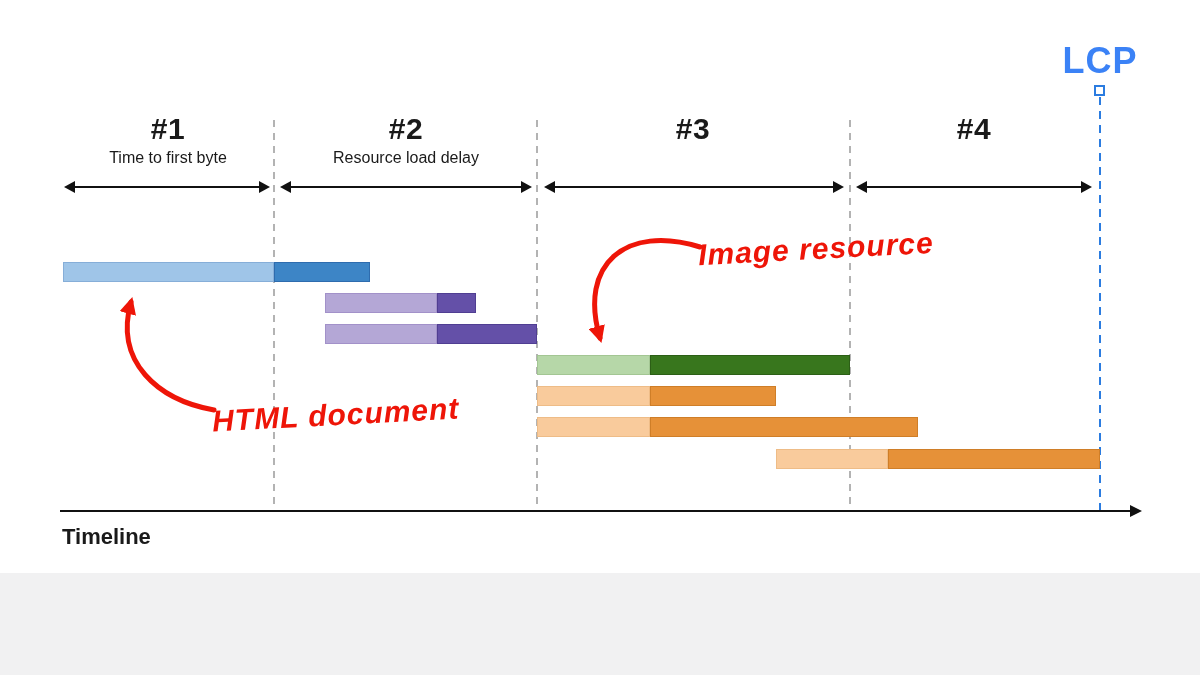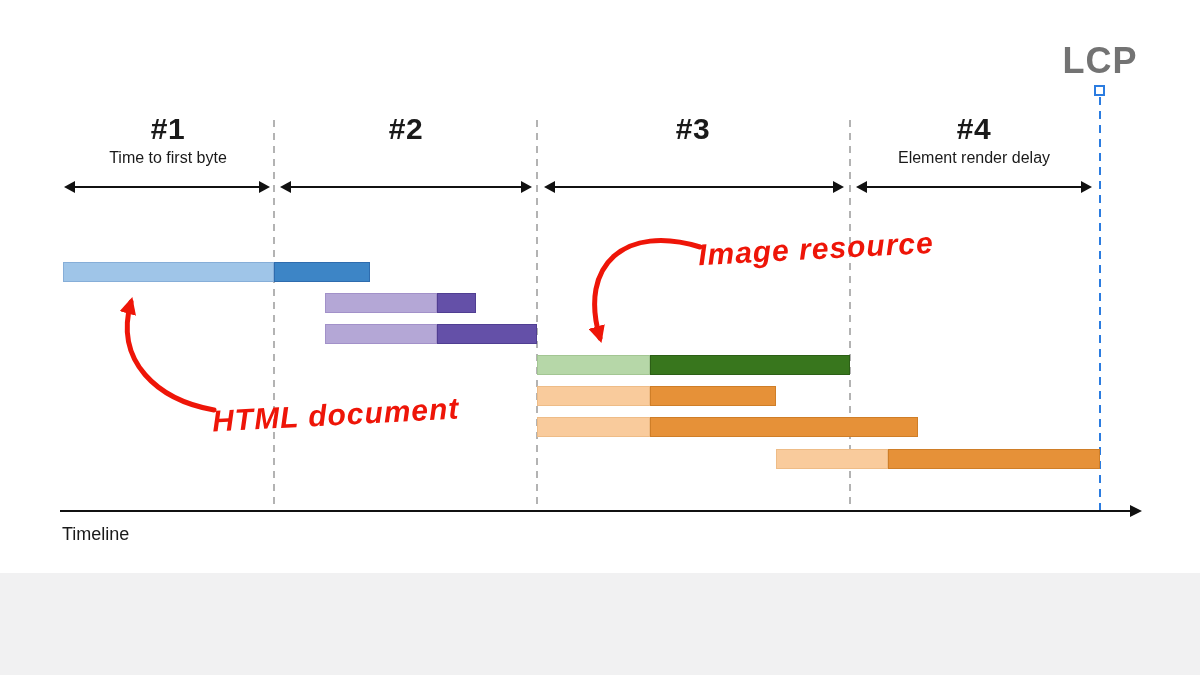--- a/index.html
+++ b/index.html
@@ -15,40 +15,40 @@
   .dblarrow{position:absolute;top:186px;height:2px;background:#111;}
   .dblarrow::before,.dblarrow::after{content:"";position:absolute;top:-5px;width:0;height:0;
     border-top:6px solid transparent;border-bottom:6px solid transparent;}
   .dblarrow::before{left:-2px;border-right:11px solid #111;}
   .dblarrow::after{right:-2px;border-left:11px solid #111;}
   
   .sep{position:absolute;top:120px;height:392px;width:2px;
     background:repeating-linear-gradient(to bottom,#b3b3b3 0 7px,transparent 7px 13px);}
   
   .lcp-label{position:absolute;left:1040px;top:40px;width:120px;text-align:center;
-    font-size:36px;font-weight:800;letter-spacing:1px;color:#737373;}
+    font-size:36px;font-weight:800;letter-spacing:1px;color:#3b82f6;}
   .lcp-square{position:absolute;left:1094px;top:85px;width:7px;height:7px;
     border:2px solid #2b7ce0;background:#fff;}
   .lcp-line{position:absolute;left:1099px;top:97px;width:2px;height:415px;
     background:repeating-linear-gradient(to bottom,#2b7ce0 0 8px,transparent 8px 14px);}
   
   .bar{position:absolute;height:20px;box-sizing:border-box;border:1px solid transparent;}
   .document-light{background:#9fc5e8;border-color:#86aed8;}
   .document-dark{background:#3d85c6;border-color:#2e6cae;}
   .stylesheet-light{background:#b4a7d6;border-color:#a291c9;}
   .stylesheet-dark{background:#6450a8;border-color:#503e92;}
   .image-light{background:#b6d7a8;border-color:#a3c693;}
   .image-dark{background:#38761d;border-color:#2c5f16;}
   .script-light{background:#f9cb9c;border-color:#eebc87;}
   .script-dark{background:#e69138;border-color:#cf7e28;}
   
   .axis{position:absolute;left:60px;top:510px;width:1070px;height:2px;background:#111;}
   .axis::after{content:"";position:absolute;right:-12px;top:-5px;width:0;height:0;
     border-top:6px solid transparent;border-bottom:6px solid transparent;border-left:12px solid #111;}
-  .axis-label{position:absolute;left:62px;top:524px;font-size:18px;font-weight:400;}
+  .axis-label{position:absolute;left:62px;top:524px;font-size:22px;font-weight:700;}
   
   .annot{position:absolute;color:#ee1508;font-size:30px;font-weight:700;font-style:italic;
     transform:rotate(-3deg);letter-spacing:1px;white-space:nowrap;}
   #annot-html{left:212px;top:398px;}
   #annot-image{left:698px;top:232px;}
   #arrow-layer{position:absolute;left:0;top:0;width:1200px;height:675px;pointer-events:none;}
   
   .legend-band{position:absolute;left:0;top:573px;width:1200px;height:102px;background:#f1f1f2;}
 </style>
 </head>
@@ -63,27 +63,27 @@
   <div class="sep" style="left:273px"></div>
   <div class="sep" style="left:536px"></div>
   <div class="sep" style="left:849px"></div>
 
   <div class="phase" style="left:48px">
     <div class="num">#1</div>
     <div class="sub">Time to first byte</div>
   </div>
   <div class="phase" style="left:286px">
     <div class="num">#2</div>
+    <div class="sub">Resource load delay</div>
   </div>
   <div class="phase" style="left:573px">
     <div class="num">#3</div>
   </div>
   <div class="phase" style="left:854px">
     <div class="num">#4</div>
-    <div class="sub">Element render delay</div>
   </div>
 
   <div class="dblarrow" style="left:66px;width:202px"></div>
   <div class="dblarrow" style="left:282px;width:248px"></div>
   <div class="dblarrow" style="left:546px;width:296px"></div>
   <div class="dblarrow" style="left:858px;width:232px"></div>
 
   <div>
       <div class="bar document-light" style="left: 63px; top: 262px; width: 211px;"></div>
       <div class="bar document-dark" style="left: 274px; top: 262px; width: 96px;"></div>

